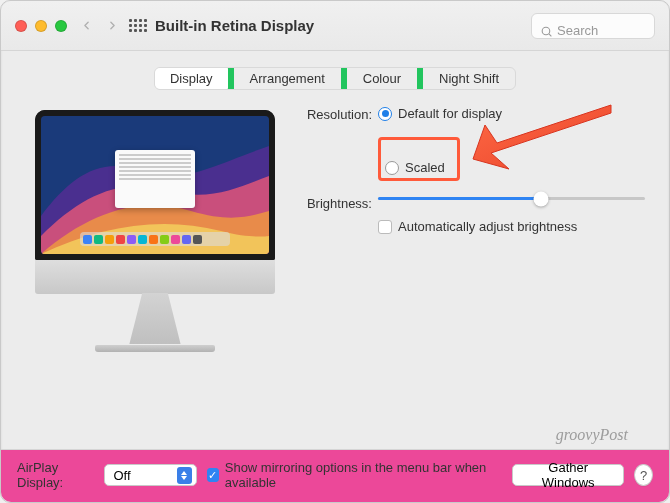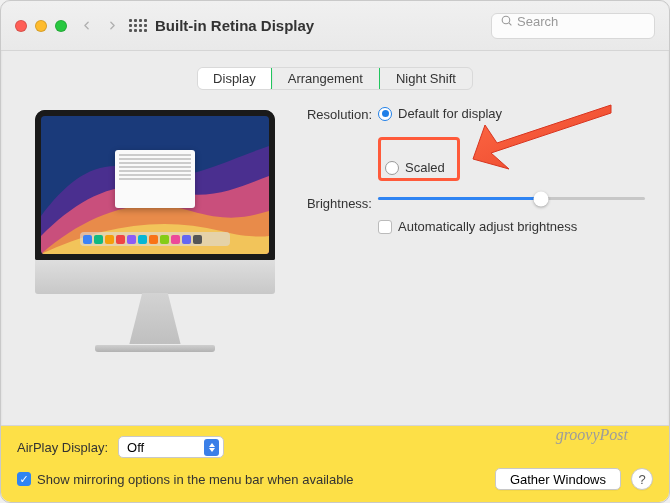--- a/index.html
+++ b/index.html
@@ -14,28 +14,28 @@
   .dot.red { background: #ff5f57; }
   .dot.yellow { background: #febc2e; }
   .dot.green { background: #28c840; }
   .navbtn { width: 26px; height: 26px; border: none; background: transparent; color: #b0b0b0; display:flex; align-items:center; justify-content:center; border-radius: 5px; }
   .navbtn svg { stroke: #b0b0b0; }
   .gridbtn { width: 26px; height: 26px; border: none; background: transparent; display:flex; align-items:center; justify-content:center; }
   .gridbtn .g { display:grid; grid-template-columns: repeat(4,3px); grid-template-rows: repeat(3,3px); gap:2px; }
   .gridbtn .g span { background:#555; border-radius:1px; }
   .title { font-size: 15px; font-weight: 600; color: #333; margin-left: 4px; }
   .spacer { flex: 1; }
-  .search { display:flex; align-items:flex-start; background:#fcfcfc; border:1px solid #d8d8d8; border-radius:6px; height:26px; width:164px; padding:0 8px; color:#999; }
+  .search { display:flex; align-items:flex-end; background:#fcfcfc; border:1px solid #d8d8d8; border-radius:6px; height:26px; width:124px; padding:0 8px; color:#999; }
   .search svg { width:13px; height:13px; margin-right:4px; }
   .search span { font-size: 13px; }
 
   
   .tabbar-wrap { padding: 16px 0 10px; display:flex; justify-content:center; }
   .tabbar { display: inline-flex; background: #ededed; border-radius: 6px; border:1px solid #d9d9d9; overflow:hidden; }
-  .tab { padding: 3px 16px; font-size: 13px; color: #333; border-left: 1px solid #22c55e; display:flex; align-items:center; }
+  .tab { padding: 3px 16px; font-size: 13px; color: #333; border-left: 6px solid #22c55e; display:flex; align-items:center; }
   .tab:first-child { border-left: none; }
   .tab.active { background: #fff; box-shadow: 0 1px 2px rgba(0,0,0,0.15); border-radius:5px; margin:-1px; border-left:none; }
 
   
   .content { flex: 1; display: flex; padding: 4px 24px 0; gap: 8px; }
   .preview-col { width: 260px; display:flex; flex-direction:column; align-items:center; padding-top:6px; }
   .imac { width: 240px; display:flex; flex-direction:column; align-items:center; }
   .imac-screen { width:240px; height:150px; background:#222; border-radius:10px 10px 2px 2px; padding:6px; position:relative; box-shadow: inset 0 0 0 6px #1a1a1a; }
   .wallpaper { position:absolute; inset:6px; border-radius:4px; overflow:hidden; }
   .wp-svg { width:100%; height:100%; display:block; }
@@ -69,21 +69,21 @@
   .checkbox.checked { background:#2f84f3; border-color:#2f84f3; }
   .checkbox.checked::after { content:'✓'; color:#fff; font-size:11px; line-height:1; }
 
   
   .arrow { position:absolute; left:460px; top:100px; width:160px; height:80px; pointer-events:none; z-index:5; }
 
   
   .watermark { position:absolute; right:41px; bottom:58px; font-size:16px; color:#9c9c9c; font-style:italic; font-family: Georgia, serif; }
 
   
-  .footer { border-top:1px solid #d5d5d5; padding:10px 16px 12px; display:flex; flex-direction:column; gap:10px; background:#fde047; border-radius:0 0 10px 10px; }
+  .footer { border-top:1px solid #d5d5d5; padding:10px 16px 12px; display:flex; gap:10px; background:#ec4899; border-radius:0 0 10px 10px; }
   .footer-row { display:flex; align-items:center; gap:10px; }
   .footer-label { font-size:13px; color:#333; }
   .select { background:#fff; border:1px solid #c8c8c8; border-radius:5px; height:22px; width:106px; display:flex; align-items:center; padding:0 4px 0 8px; font-size:13px; justify-content:space-between; }
   .select-arrows { width:15px; height:17px; background:#3a7fe8; border-radius:3px; display:flex; flex-direction:column; align-items:center; justify-content:center; gap:1px; }
   .select-arrows::before { content:''; border-left:3px solid transparent; border-right:3px solid transparent; border-bottom:4px solid #fff; }
   .select-arrows::after  { content:''; border-left:3px solid transparent; border-right:3px solid transparent; border-top:4px solid #fff; }
   .btn { background:#fff; border:1px solid #c8c8c8; border-radius:5px; height:22px; padding:0 14px; font-size:13px; display:flex; align-items:center; box-shadow:0 1px 0 rgba(0,0,0,0.04);}
   .help-btn { width:22px; height:22px; border-radius:50%; border:1px solid #c8c8c8; background:#fff; display:flex; align-items:center; justify-content:center; font-size:13px; color:#555; box-shadow:0 1px 0 rgba(0,0,0,0.04);}
 
   .window { position: relative; }
@@ -136,20 +136,23 @@
     </div>
   </div>
 
   <div class="tabbar-wrap">
     <div class="tabbar">
       <div class="tab active">
           <span>Display</span>
         </div>
       <div class="tab">
           <span>Arrangement</span>
+        </div>
+      <div class="tab">
+          <span>Colour</span>
         </div>
       <div class="tab">
           <span>Night Shift</span>
         </div>
     </div>
   </div>
 
   <div class="content">
     <div class="preview-col">
       <div class="imac">

